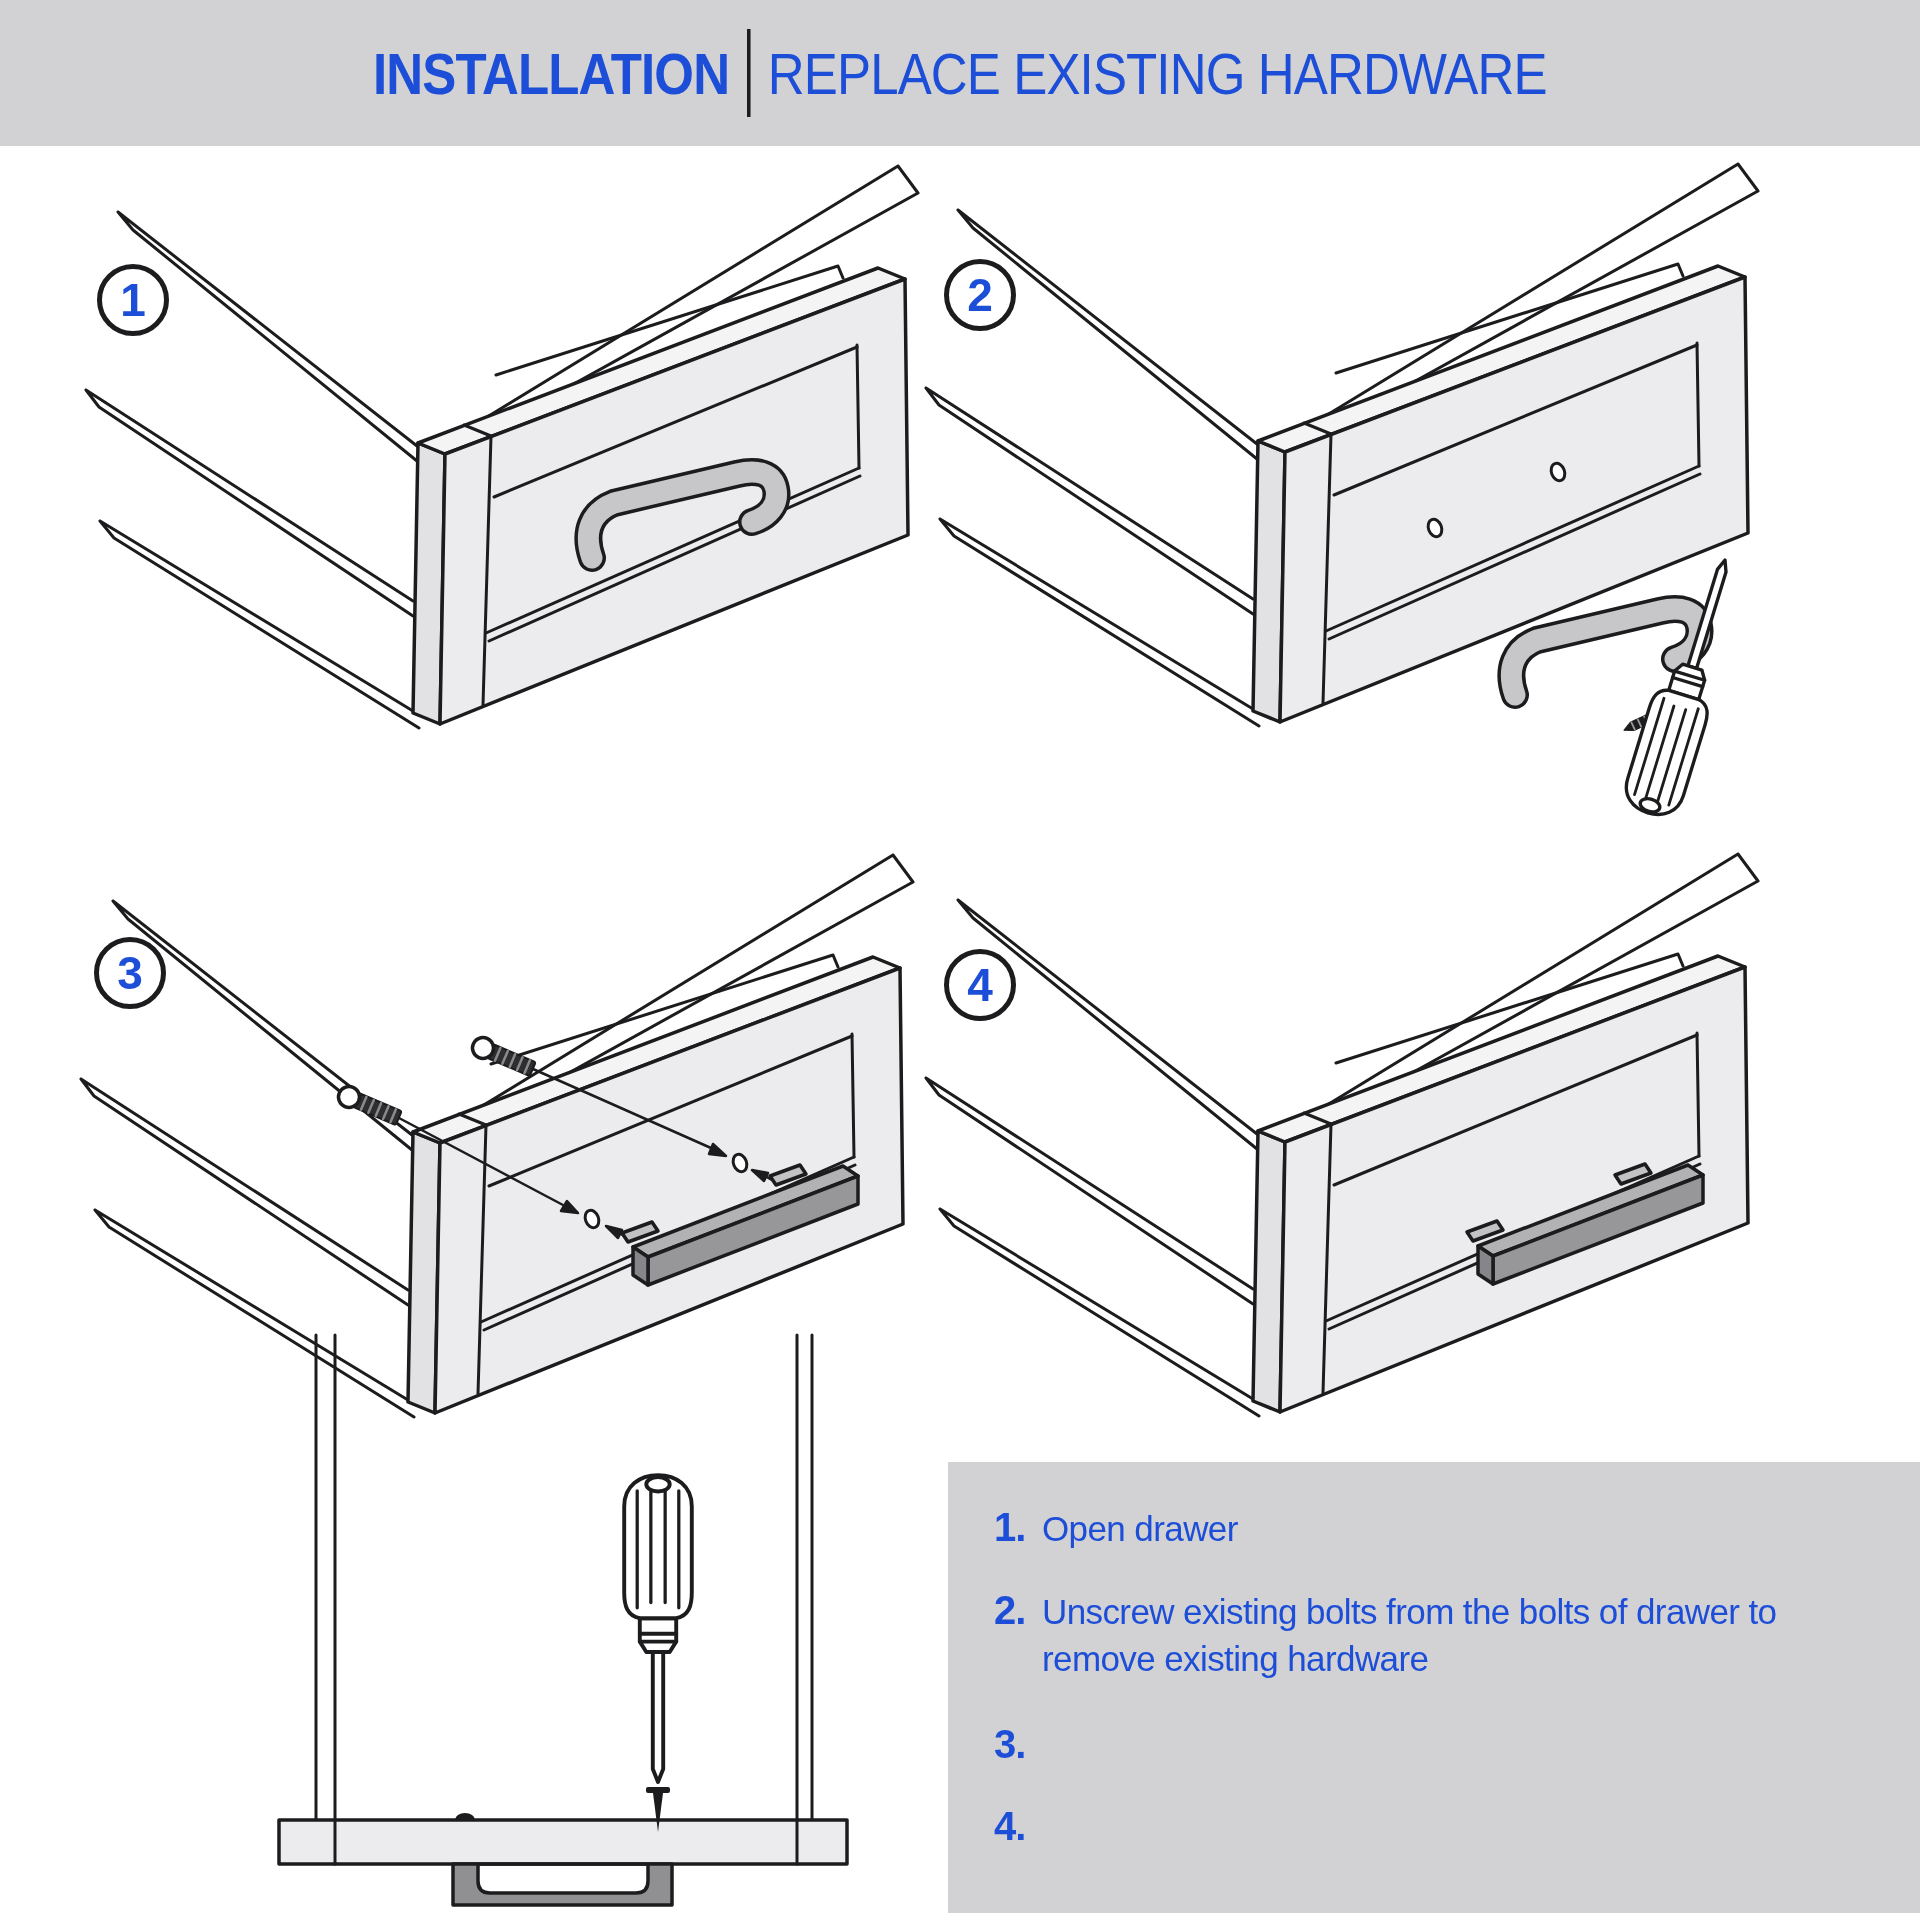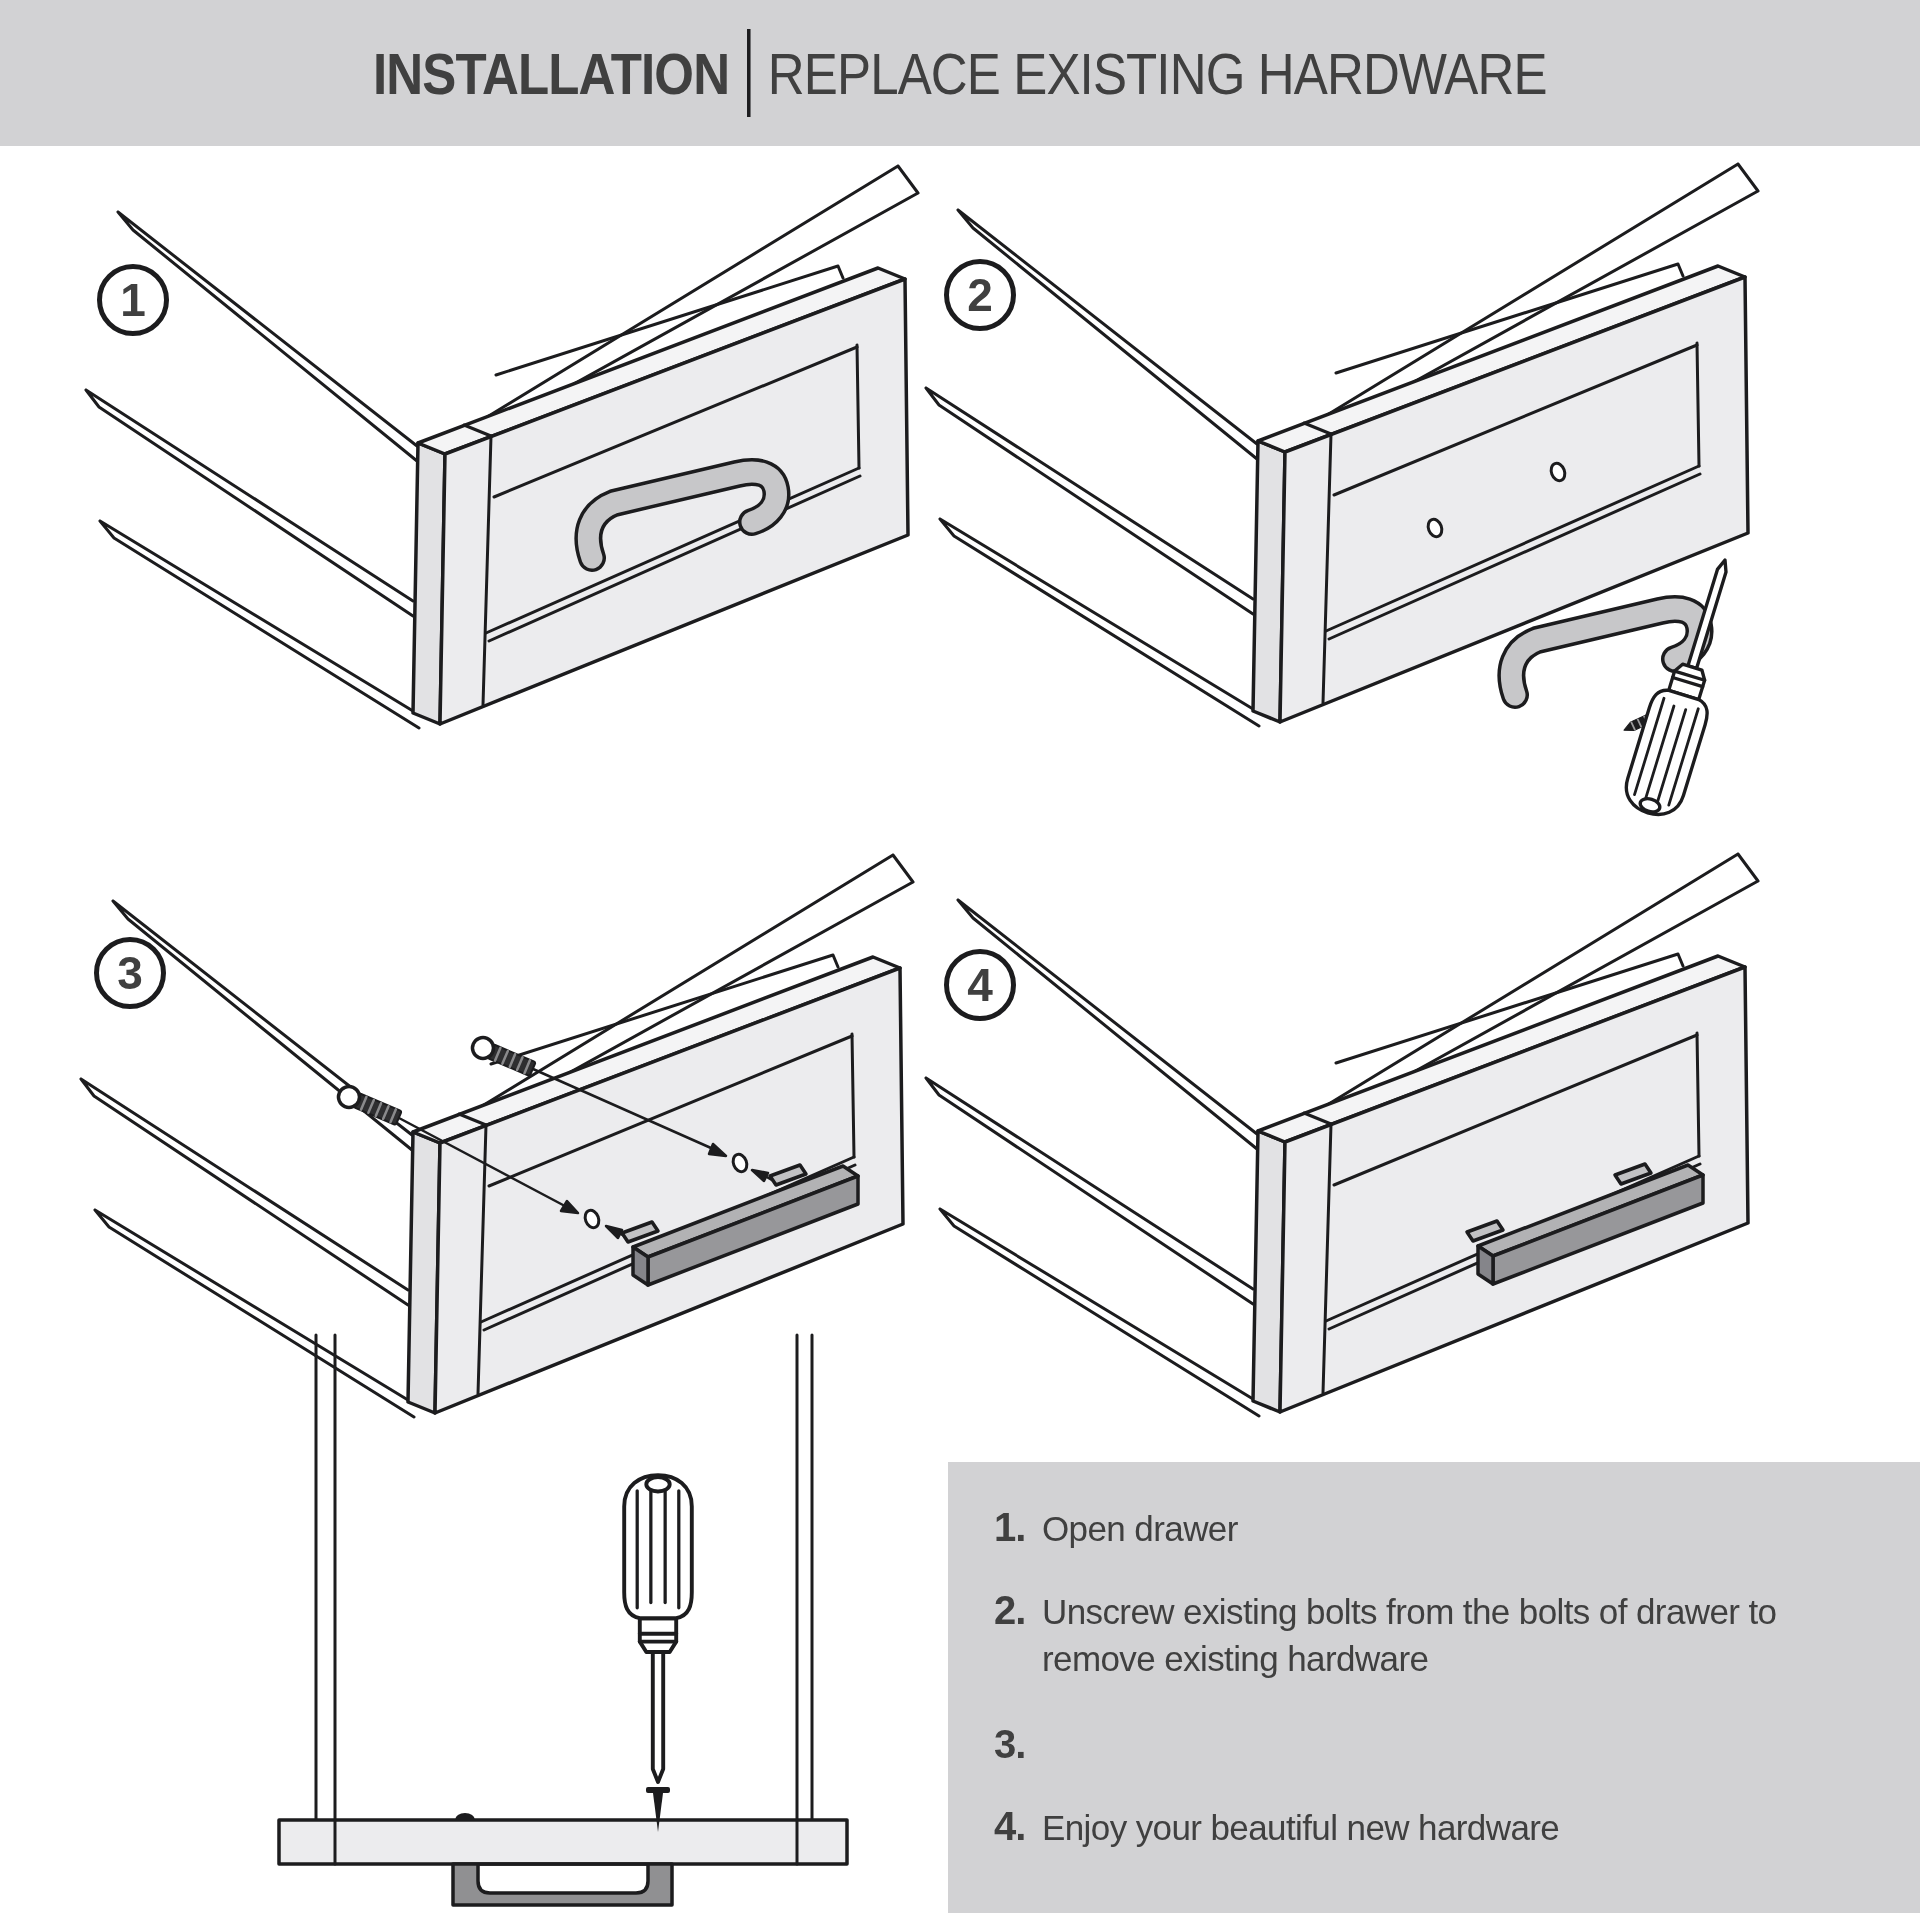--- a/index.html
+++ b/index.html
@@ -1,17 +1,17 @@
 <!DOCTYPE html>
 <html><head>
 <meta charset="utf-8">
 <style>
   html,body{margin:0;padding:0;background:#fff;}
   .page{position:relative;width:1920px;height:1913px;background:#ffffff;overflow:hidden;
-        font-family:"Liberation Sans", sans-serif;color:#404040;}
+        font-family:"Liberation Sans", sans-serif;color:#1d4ed8;}
   
   .header{position:absolute;left:0;top:0;width:1920px;height:146px;background:#d2d2d4;
           display:flex;align-items:center;justify-content:center;}
   .header-inner{display:flex;align-items:center;gap:20px;transform:scaleX(0.88);transform-origin:center;}
   .title-bold{font-size:58px;font-weight:bold;letter-spacing:-1px;white-space:nowrap;}
   .title-sep{width:4px;height:88px;background:#1c1c1e;}
   .title-reg{font-size:58px;font-weight:normal;letter-spacing:-1px;white-space:nowrap;}
   
   .badge{position:absolute;width:72px;height:72px;border:5px solid #1c1c1e;border-radius:50%;
          background:#ffffff;display:flex;align-items:center;justify-content:center;
@@ -198,17 +198,16 @@
     </div>
     <div class="step step2">
       <span class="step-num">2.</span>
       <span class="step-text">Unscrew existing bolts from the bolts of drawer to remove existing hardware</span>
     </div>
     <div class="step step3">
       <span class="step-num">3.</span>
     </div>
     <div class="step step4">
       <span class="step-num">4.</span>
-      <span class="step-text">Enjoy your beautiful new hardware</span>
     </div>
   </div>
 
 </div>
 
 </body></html>

